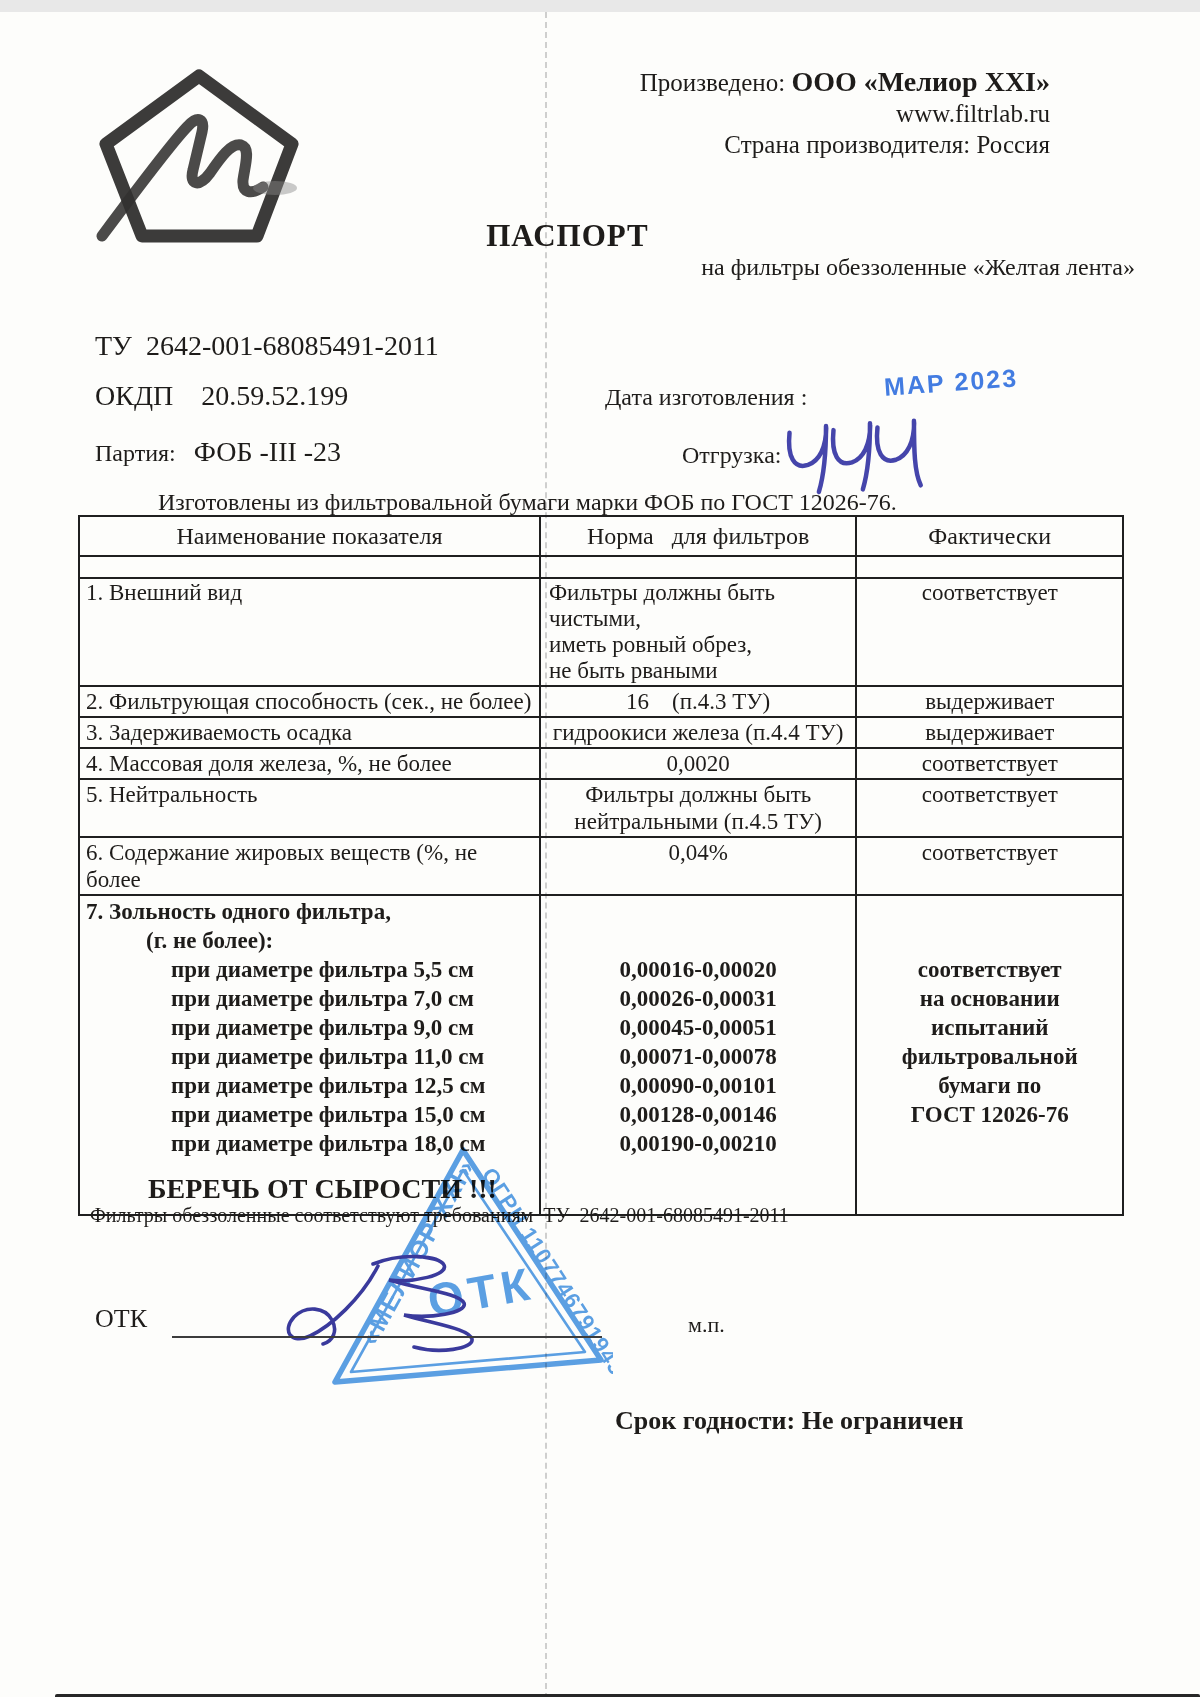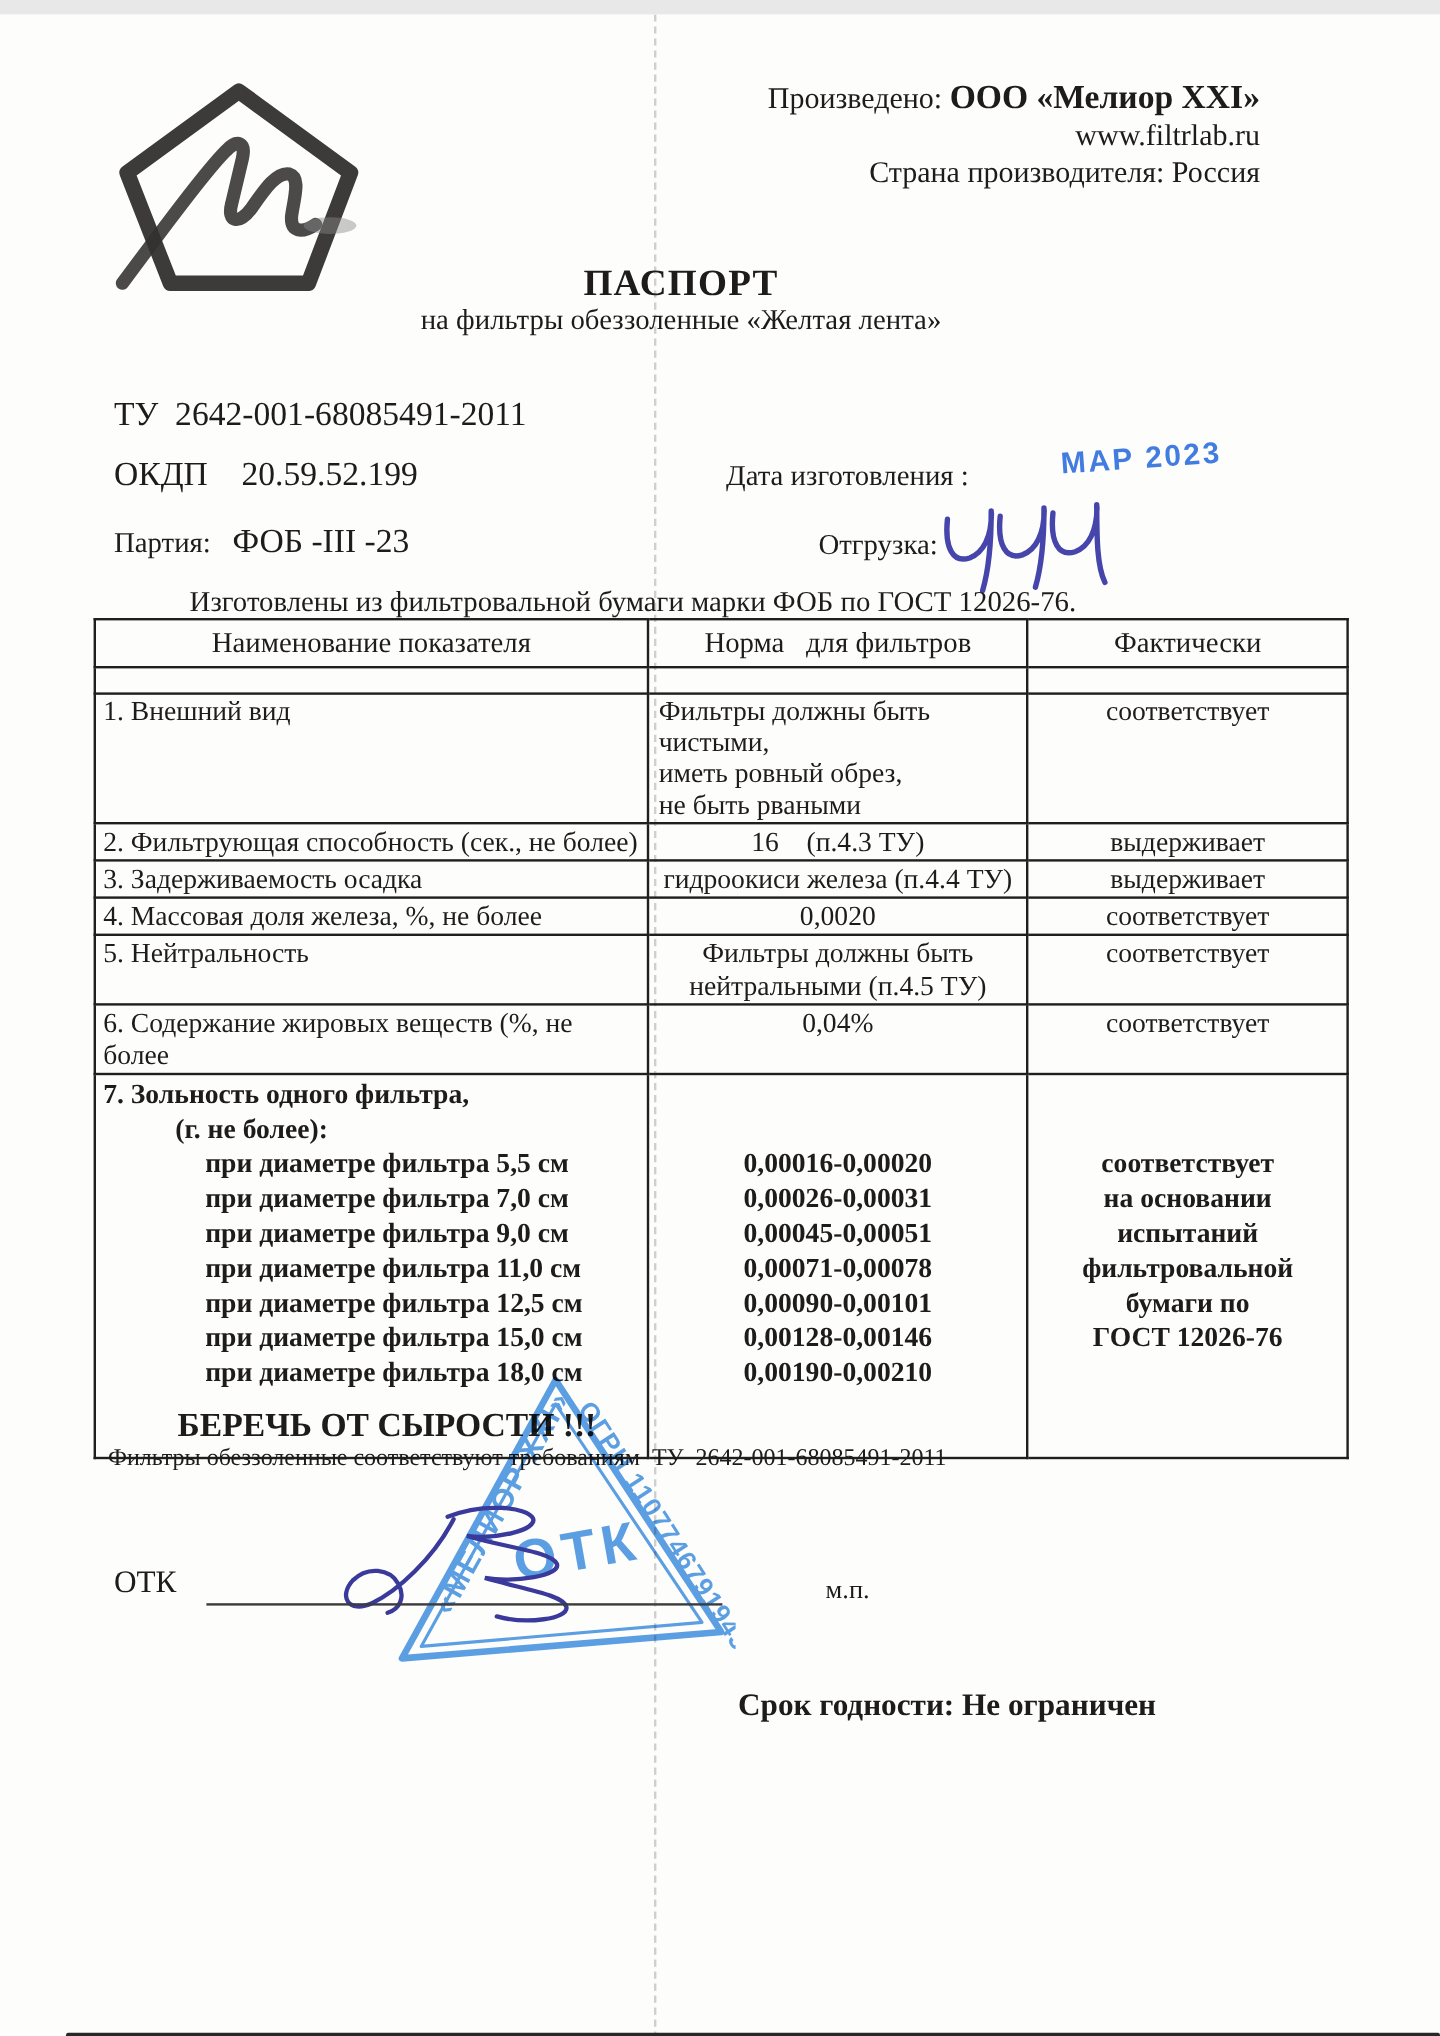--- a/index.html
+++ b/index.html
@@ -18,21 +18,21 @@
   
   .scan-edge { left:55px; top:1682px; width:1145px; height:9px;
                background:#272727; border-radius:2px; }
 
   
   .producer { right:150px; top:54px; text-align:right; line-height:31px; font-size:25px; }
   .producer .name { font-weight:bold; font-size:28px; }
 
   .doc-title { left:0; top:206px; width:1135px; text-align:center;
                font-size:31px; font-weight:bold; letter-spacing:1px; }
-  .doc-subtitle { left:0; top:242px; width:1135px; text-align:center; font-size:24px; }
+  .doc-subtitle { left:0; top:242px; width:1135px; text-align:right; font-size:24px; }
 
   .tu   { left:95px; top:318px; font-size:28px; }
   .okdp { left:95px; top:368px; font-size:28px; }
   .date-label { left:605px; top:372px; font-size:24px; }
   .date-stamp { left:884px; top:356px; font-size:25px; font-weight:bold;
                 font-family:"Liberation Sans", sans-serif; color:#2f6fdf;
                 letter-spacing:2px; transform:rotate(-4deg); opacity:.9; }
   .batch { left:95px; top:424px; font-size:24px; }
   .batch .val { font-size:28px; margin-left:18px; }
   .ship-label { left:682px; top:430px; font-size:24px; }

